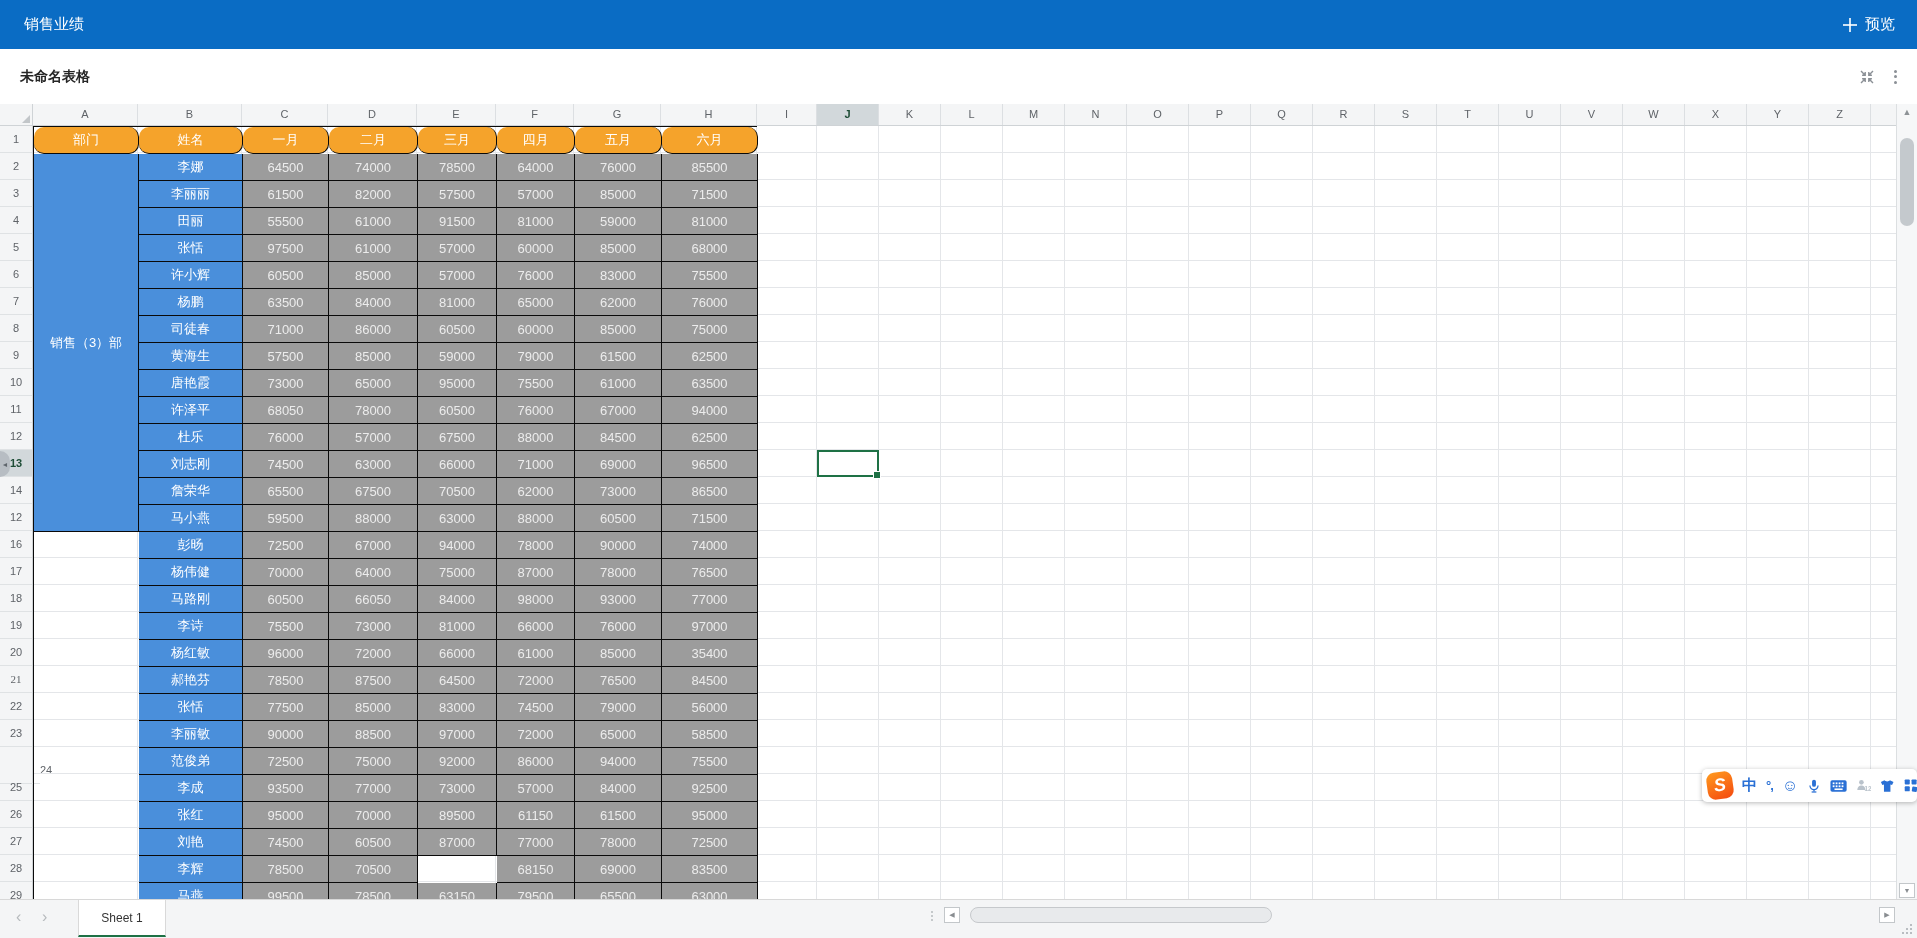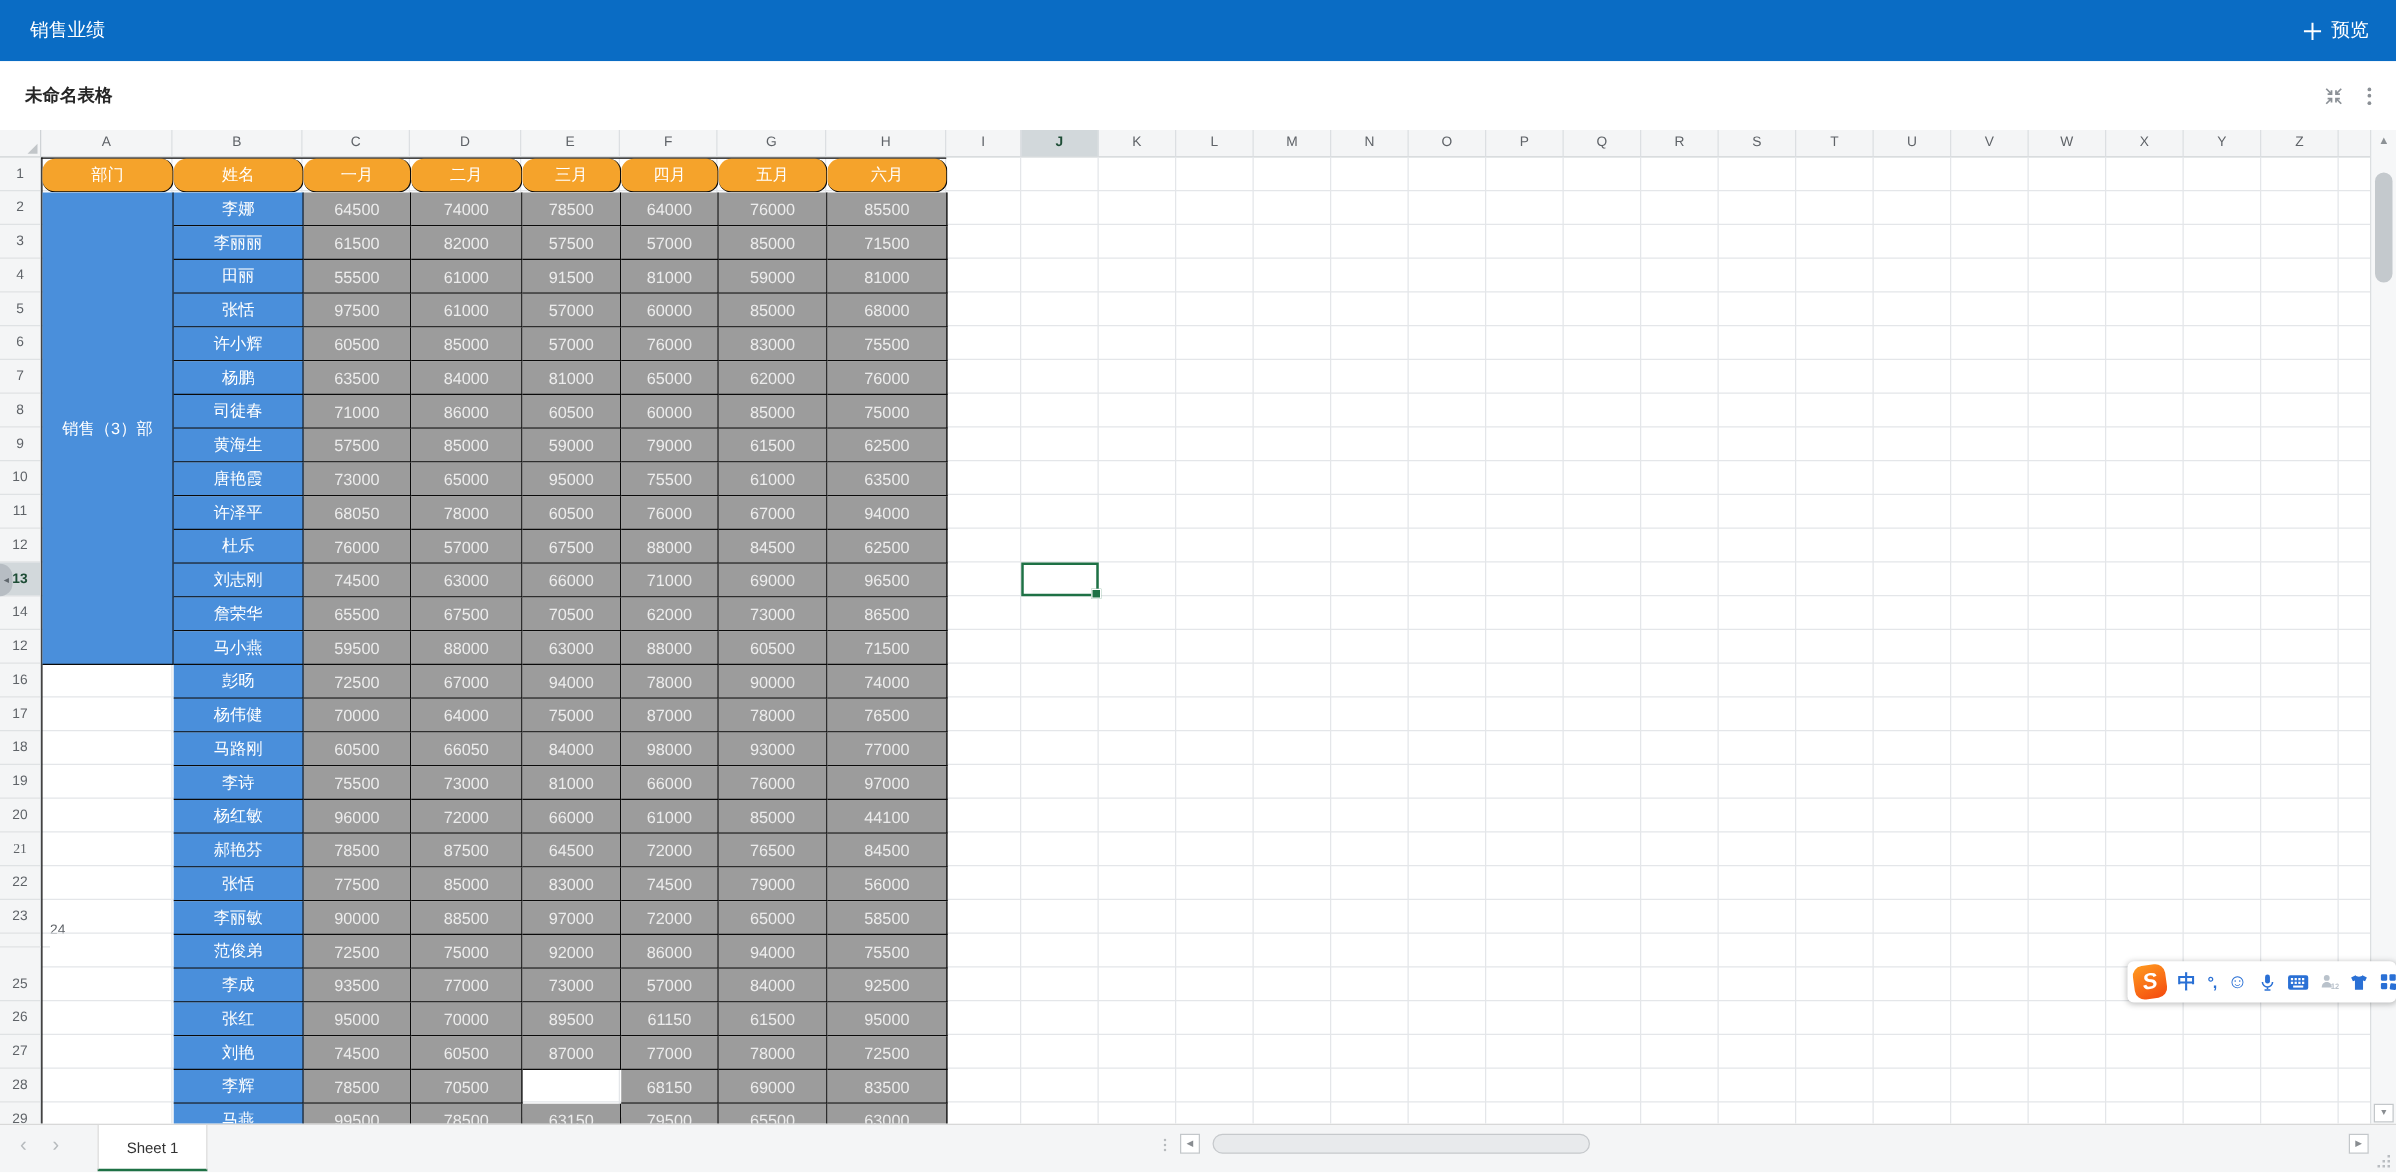--- a/index.html
+++ b/index.html
@@ -138,21 +138,21 @@
         <div class="rowh" style="top: 351px;">14</div>
         <div class="rowh" style="top: 378px;">12</div>
         <div class="rowh" style="top: 405px;">16</div>
         <div class="rowh" style="top: 432px;">17</div>
         <div class="rowh" style="top: 459px;">18</div>
         <div class="rowh" style="top: 486px;">19</div>
         <div class="rowh" style="top: 513px;">20</div>
         <div class="rowh" style="top: 540px; font-family: Liberation Serif, serif;">21</div>
         <div class="rowh" style="top: 567px;">22</div>
         <div class="rowh" style="top: 594px;">23</div>
-        <div class="rowh" style="top: 605px; padding-left: 40px;">24</div>
+        <div class="rowh" style="top: 631px; padding-left: 40px;">24</div>
         <div class="rowh" style="top: 648px;">25</div>
         <div class="rowh" style="top: 675px;">26</div>
         <div class="rowh" style="top: 702px;">27</div>
         <div class="rowh" style="top: 729px;">28</div>
         <div class="rowh" style="top: 756px;">29</div>
       </div>
     <div class="corner">
         <i></i>
       </div>
     <div>
@@ -346,21 +346,21 @@
         <div class="tc valc" style="left: 384px; top: 486px; width: 79px; height: 27px;">81000</div>
         <div class="tc valc" style="left: 463px; top: 486px; width: 78px; height: 27px;">66000</div>
         <div class="tc valc" style="left: 541px; top: 486px; width: 87px; height: 27px;">76000</div>
         <div class="tc valc" style="left: 628px; top: 486px; width: 96px; height: 27px;">97000</div>
         <div class="tc namec" style="left: 105px; top: 513px; width: 104px; height: 27px;">杨红敏</div>
         <div class="tc valc" style="left: 209px; top: 513px; width: 86px; height: 27px;">96000</div>
         <div class="tc valc" style="left: 295px; top: 513px; width: 89px; height: 27px;">72000</div>
         <div class="tc valc" style="left: 384px; top: 513px; width: 79px; height: 27px;">66000</div>
         <div class="tc valc" style="left: 463px; top: 513px; width: 78px; height: 27px;">61000</div>
         <div class="tc valc" style="left: 541px; top: 513px; width: 87px; height: 27px;">85000</div>
-        <div class="tc valc" style="left: 628px; top: 513px; width: 96px; height: 27px;">44100</div>
+        <div class="tc valc" style="left: 628px; top: 513px; width: 96px; height: 27px;">35400</div>
         <div class="tc namec" style="left: 105px; top: 540px; width: 104px; height: 27px;">郝艳芬</div>
         <div class="tc valc" style="left: 209px; top: 540px; width: 86px; height: 27px;">78500</div>
         <div class="tc valc" style="left: 295px; top: 540px; width: 89px; height: 27px;">87500</div>
         <div class="tc valc" style="left: 384px; top: 540px; width: 79px; height: 27px;">64500</div>
         <div class="tc valc" style="left: 463px; top: 540px; width: 78px; height: 27px;">72000</div>
         <div class="tc valc" style="left: 541px; top: 540px; width: 87px; height: 27px;">76500</div>
         <div class="tc valc" style="left: 628px; top: 540px; width: 96px; height: 27px;">84500</div>
         <div class="tc namec" style="left: 105px; top: 567px; width: 104px; height: 27px;">张恬</div>
         <div class="tc valc" style="left: 209px; top: 567px; width: 86px; height: 27px;">77500</div>
         <div class="tc valc" style="left: 295px; top: 567px; width: 89px; height: 27px;">85000</div>

